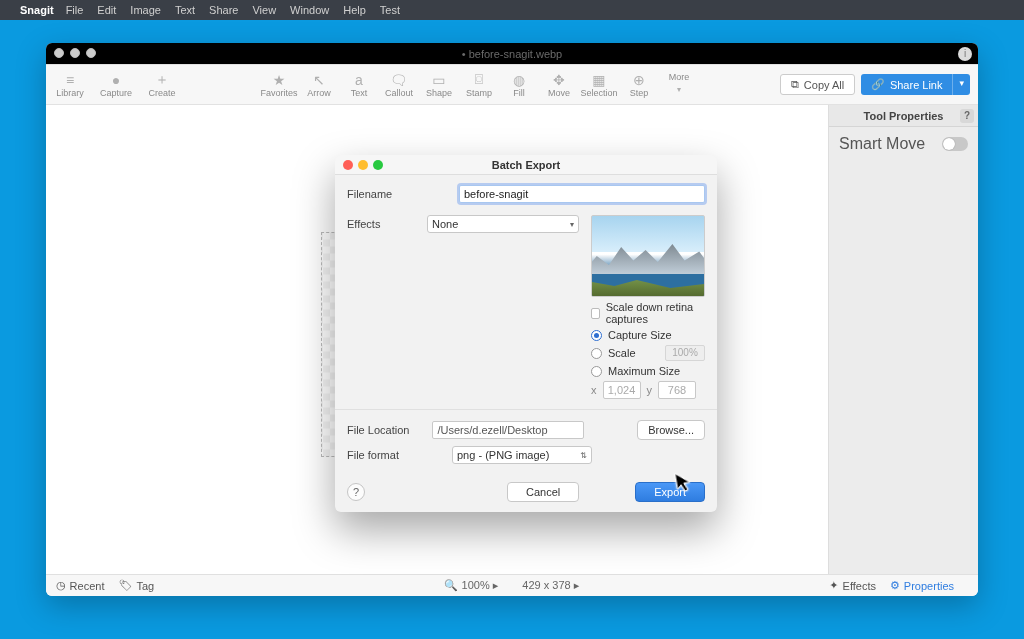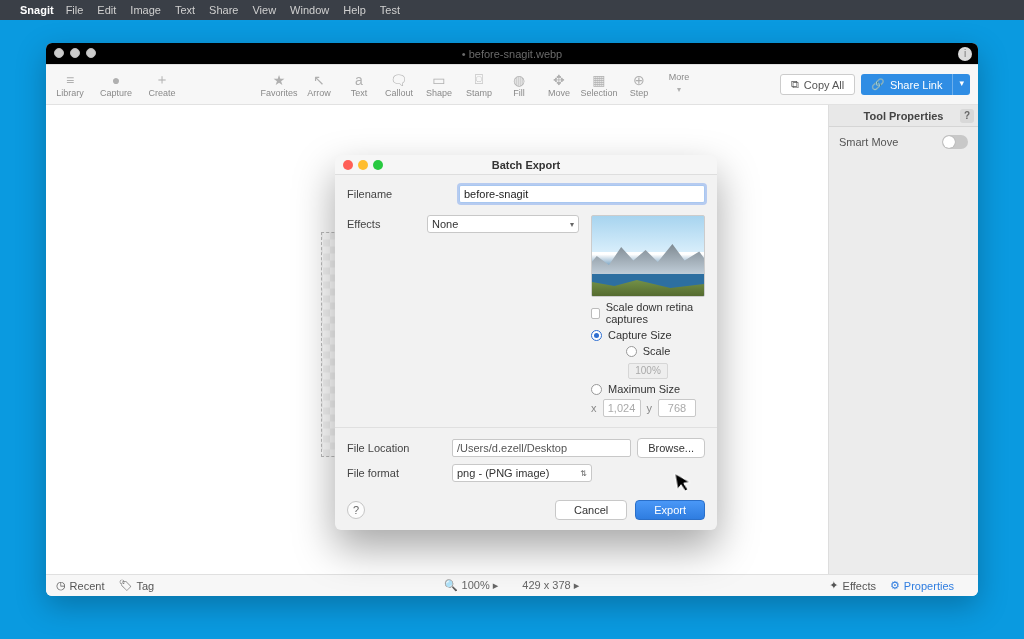--- a/index.html
+++ b/index.html
@@ -33,21 +33,21 @@
   .main { display: flex; height: calc(100% - 22px - 40px - 22px); }
   .canvas-area { flex: 1; background: #fff; position: relative; }
   .canvas-stub { position: absolute; left: 275px; top: 127px; width: 60px; height: 225px; border: 1px dashed #bbb;
     background: repeating-conic-gradient(#f4f4f4 0% 25%, #fff 0% 50%) 50% / 14px 14px; }
   .canvas-stub::before { content:""; position:absolute; top:0; bottom:0; right:0; width:40px; background:#5ac3cf; border-radius: 0 0 0 0;
     clip-path: ellipse(60px 110px at 100% 50%); }
 
   .side-panel { width: 150px; background: #ececec; border-left: 1px solid #ddd; display:flex; flex-direction:column; }
   .side-header { height: 22px; background: #e8e8e8; border-bottom: 1px solid #d5d5d5; display:flex; align-items:center; justify-content:center; font-size:11px; color:#444; font-weight:600; position:relative; }
   .side-header .qmark { position:absolute; right:4px; width:14px; height:14px; background:#d8d8d8; border-radius:3px; font-size:10px; text-align:center; line-height:14px; color:#666; }
-  .side-body { padding: 8px 10px; font-size: 11px; color:#555; }
+  .side-body { padding: 8px 10px; font-size: 16px; color:#555; }
   .side-row { display:flex; align-items:center; justify-content:space-between; }
   .toggle { width:26px; height:14px; border-radius:7px; background:#c8c8c8; position:relative; }
   .toggle::after { content:""; position:absolute; left:1px; top:1px; width:12px; height:12px; background:#fff; border-radius:50%; box-shadow:0 0 1px rgba(0,0,0,0.4); }
 
   .statusbar { height: 22px; border-top: 1px solid #e0e0e0; background:#f7f7f7; display:flex; align-items:center; font-size:11px; color:#555; padding:0 10px; }
   .statusbar .sbtn { display:flex; align-items:center; gap:4px; margin-right:14px; }
   .statusbar .spacer { flex:1; }
   .statusbar .center { position:absolute; left:50%; transform:translateX(-50%); display:flex; gap:24px; color:#666; }
 
   
@@ -83,21 +83,21 @@
   .chk { width:11px; height:11px; border:1px solid #bbb; border-radius:2px; background:#fff; display:inline-block; }
   .dimrow { display:flex; gap:6px; align-items:center; margin-top:4px; font-size:11px; color:#888; }
   .dimrow .ninput { width:38px; text-align:center; color:#aaa; }
   .pct { width:40px; height:16px; background:#eee; border:1px solid #d6d6d6; border-radius:2px; font-size:10px; text-align:center; line-height:14px; color:#aaa; }
 
   .d-sep { height:1px; background:#e0e0e0; margin:10px -12px; }
 
   .d-footer { display:flex; align-items:center; padding:6px 12px 10px 12px; gap:8px; }
   .d-footer .help { width:18px; height:18px; border:1px solid #c5c5c5; border-radius:50%; text-align:center; line-height:16px; font-size:11px; color:#666; background:#fcfcfc; }
   .d-footer .spacer { flex:1; }
-  .btn { height:20px; padding:0 18px; border:1px solid #c8c8c8; background:#fff; border-radius:4px; font-size:11px; color:#333; line-height:18px; }
+  .btn { height:20px; padding:0 18px; border:1px solid #c8c8c8; background:#fff; border-radius:4px; font-size:11px; color:#333; line-height:18px;margin-left:48px; }
   .btn.primary { background: linear-gradient(#4a98f7, #2f7de0); color:#fff; border-color:#2a6fc9; }
 
   .rot-btn { width:18px; height:18px; border:1px solid #c8c8c8; background:#fff; border-radius:3px; display:flex; align-items:center; justify-content:center; font-size:11px; color:#555; }
   .rot-dot { width:5px; height:5px; background:#333; border-radius:50%; margin:0 3px; }
 
   .cursor { position:absolute; left:675px; top:470px; font-size:20px; color:#000; transform: rotate(-10deg); }
   .cursor svg { filter: drop-shadow(0 0 1px #fff); }
 </style>
 </head>
 <body>
@@ -276,21 +276,21 @@
       <div class="d-right">
         <div class="preview"></div>
         <div class="opt">
             <span class="chk"></span>
             <span>Scale down retina captures</span>
           </div>
         <div class="opt">
             <span class="radio sel"></span>
             <span>Capture Size</span>
           </div>
-        <div class="opt" style="justify-content:space-between;flex-direction:column;">
+        <div class="opt" style="justify-content:space-between;">
           <span style="display:flex;align-items:center;gap:6px;">
               <span class="radio"></span>
               <span>Scale</span>
             </span>
           <span class="pct">100%</span>
         </div>
         <div class="opt">
             <span class="radio"></span>
             <span>Maximum Size</span>
           </div>

